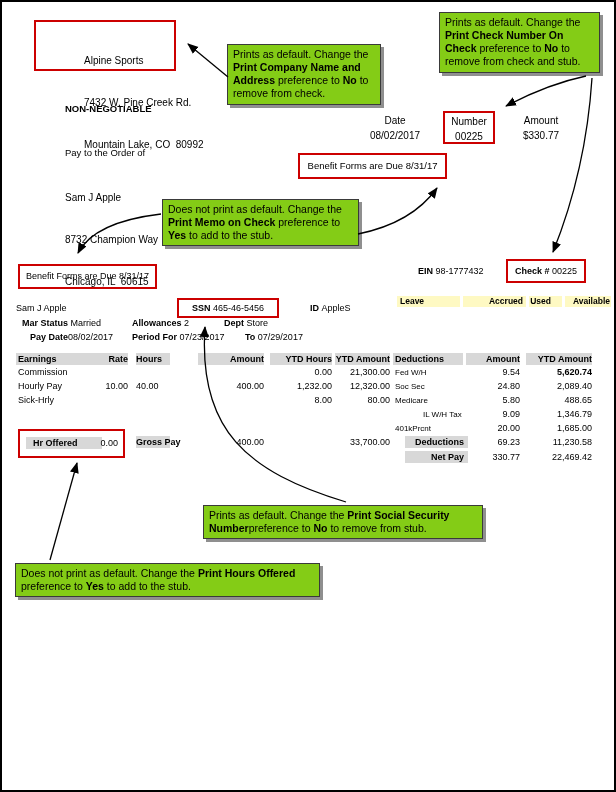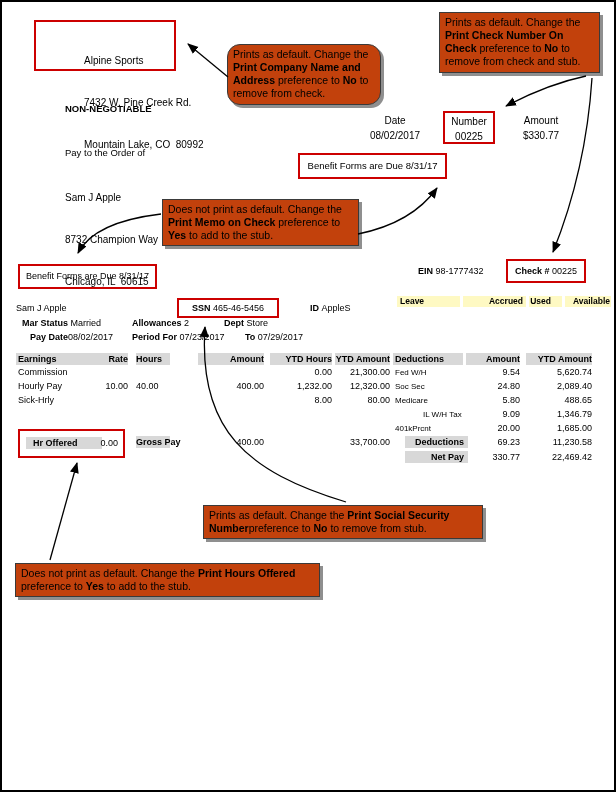--- a/index.html
+++ b/index.html
@@ -1,20 +1,20 @@
 <!DOCTYPE html>
 <html><head>
 <meta charset="utf-8">
 <style>
   html,body{margin:0;padding:0;background:#fff;}
   .page{position:relative;width:616px;height:792px;box-sizing:border-box;border:2px solid #000;
         background:#fff;font-family:"Liberation Sans",sans-serif;color:#000;overflow:hidden;}
   .abs{position:absolute;}
   .redbox{position:absolute;border:2px solid #cc0000;box-sizing:border-box;background:transparent;}
-  .callout{position:absolute;background:#c2410c;border:1px solid #3a3a3a;box-shadow:3px 3px 0 #8f8f8f;
+  .callout{position:absolute;background:#84cc16;border:1px solid #3a3a3a;box-shadow:3px 3px 0 #8f8f8f;
            font-size:10.5px;line-height:1.25;padding:3px 5px;box-sizing:border-box;}
   .callout b{font-weight:700;}
   .t9{font-size:9px;}
   .t10{font-size:10px;}
   .b{font-weight:700;}
   .cell{position:absolute;font-size:9px;height:12px;line-height:12px;box-sizing:border-box;white-space:nowrap;}
   .hdr{background:#d8d8d8;font-weight:700;}
   .small{font-size:8px;}
   .c-name{left:14px;width:62px;text-align:left;padding-left:2px;}
   .c-rate{left:76px;width:50px;text-align:right;}
@@ -35,21 +35,21 @@
 <div class="page">
 
   <div class="redbox" style="left:32px;top:18px;width:142px;height:51px;">
     <div class="abs t10" style="left:22px;top:4px;line-height:14px;white-space:pre;margin-left:26px;">
       <div>Alpine Sports</div>
       <div>7432 W. Pine Creek Rd.</div>
       <div>Mountain Lake, CO  80992</div>
     </div>
   </div>
 
-  <div class="callout" style="left:225px;top:42px;width:154px;border-radius:13px;">
+  <div class="callout" style="left:225px;top:42px;width:154px;">
     <span>Prints as default. Change the </span><b>Print Company Name and Address</b><span> preference to </span><b>No</b><span> to remove from check.</span>
   </div>
 
   <div class="callout" style="left:437px;top:10px;width:161px;">
     <span>Prints as default. Change the </span><b>Print Check Number On Check</b><span> preference to </span><b>No</b><span> to remove from check and stub.</span>
   </div>
 
   <div class="abs b" style="left:63px;top:101px;font-size:9.5px;">NON-NEGOTIABLE</div>
 
   <div class="abs t10" style="left:358px;top:111px;width:70px;text-align:center;line-height:15px;">
@@ -155,21 +155,21 @@
   <span class="cell c-amt" style="top:378px;">400.00</span>
   <span class="cell c-ytdh" style="top:378px;">1,232.00</span>
   <span class="cell c-ytda" style="top:378px;">12,320.00</span>
 
   <span class="cell c-name" style="top:392px;">Sick-Hrly</span>
   <span class="cell c-ytdh" style="top:392px;">8.00</span>
   <span class="cell c-ytda" style="top:392px;">80.00</span>
 
   <span class="cell small c-ded" style="top:365px;">Fed W/H</span>
   <span class="cell c-damt" style="top:364px;">9.54</span>
-  <span class="cell c-dytd" style="top:364px;">5,620.74</span>
+  <span class="cell c-dytd" style="top:364px;font-weight:bold;">5,620.74</span>
 
   <span class="cell small c-ded" style="top:379px;">Soc Sec</span>
   <span class="cell c-damt" style="top:378px;">24.80</span>
   <span class="cell c-dytd" style="top:378px;">2,089.40</span>
 
   <span class="cell small c-ded" style="top:393px;">Medicare</span>
   <span class="cell c-damt" style="top:392px;">5.80</span>
   <span class="cell c-dytd" style="top:392px;">488.65</span>
 
   <span class="cell small c-ded" style="top:407px;margin-left:28px;">IL W/H Tax</span>

